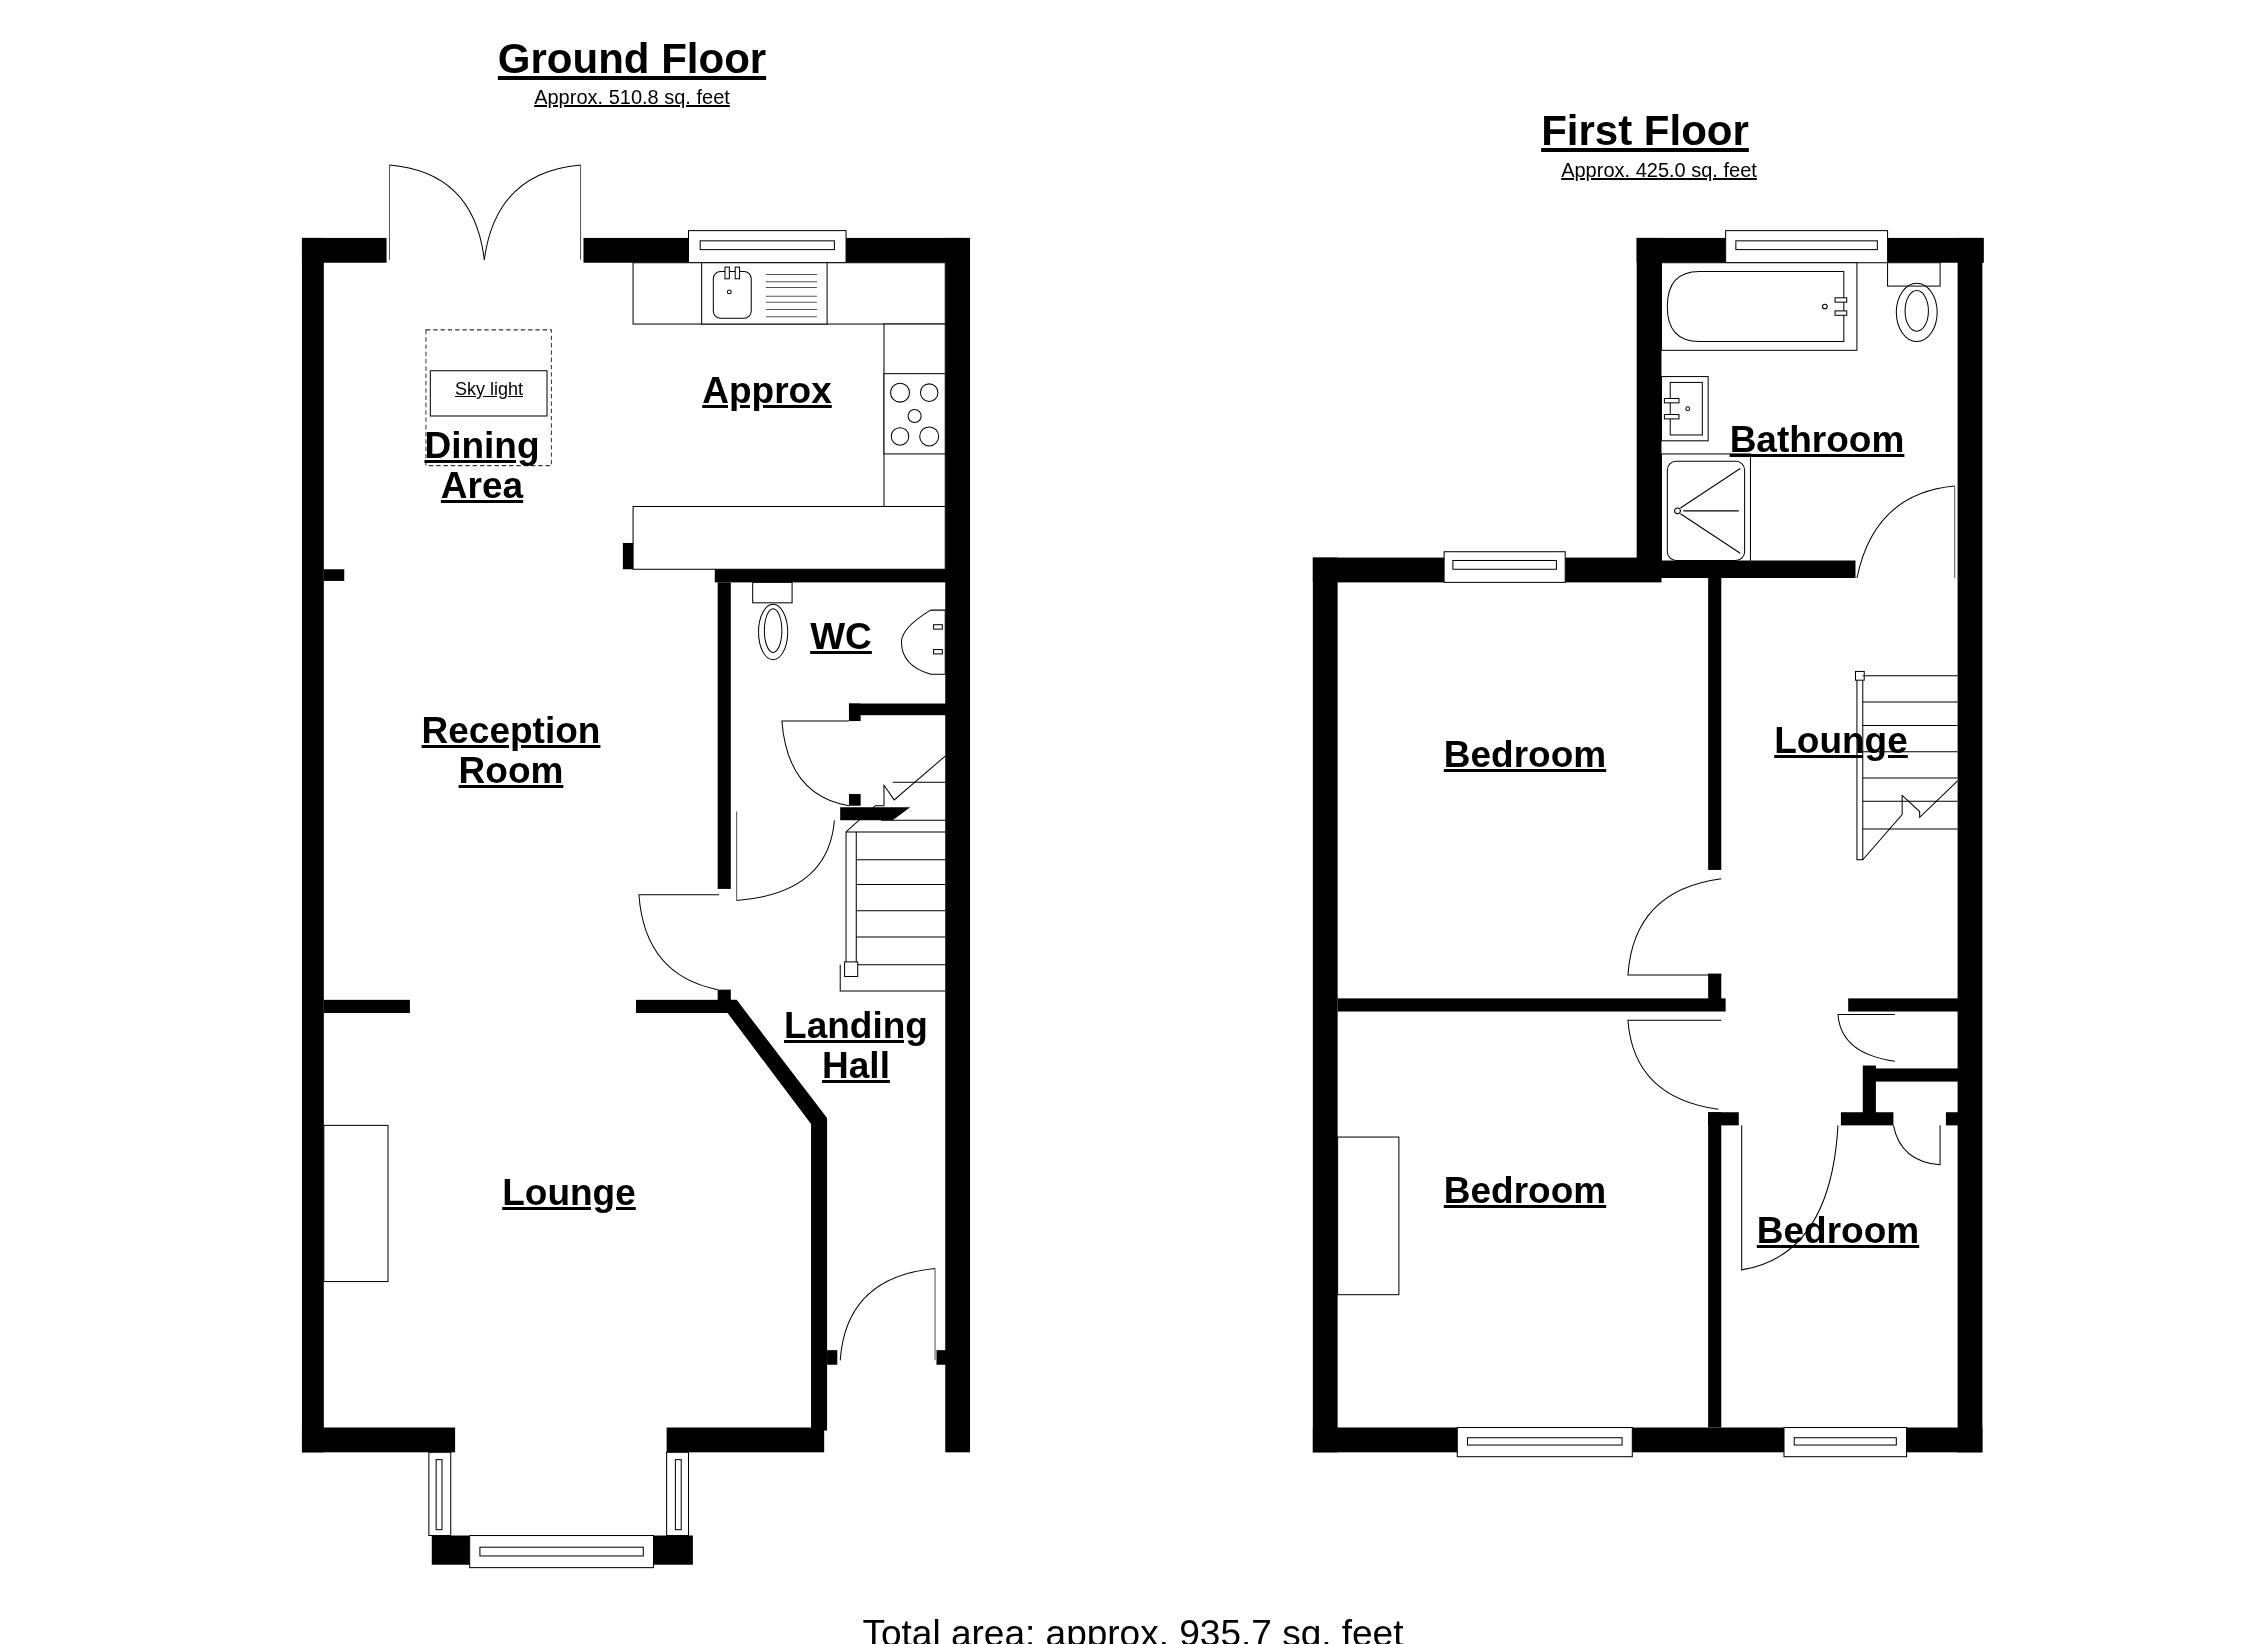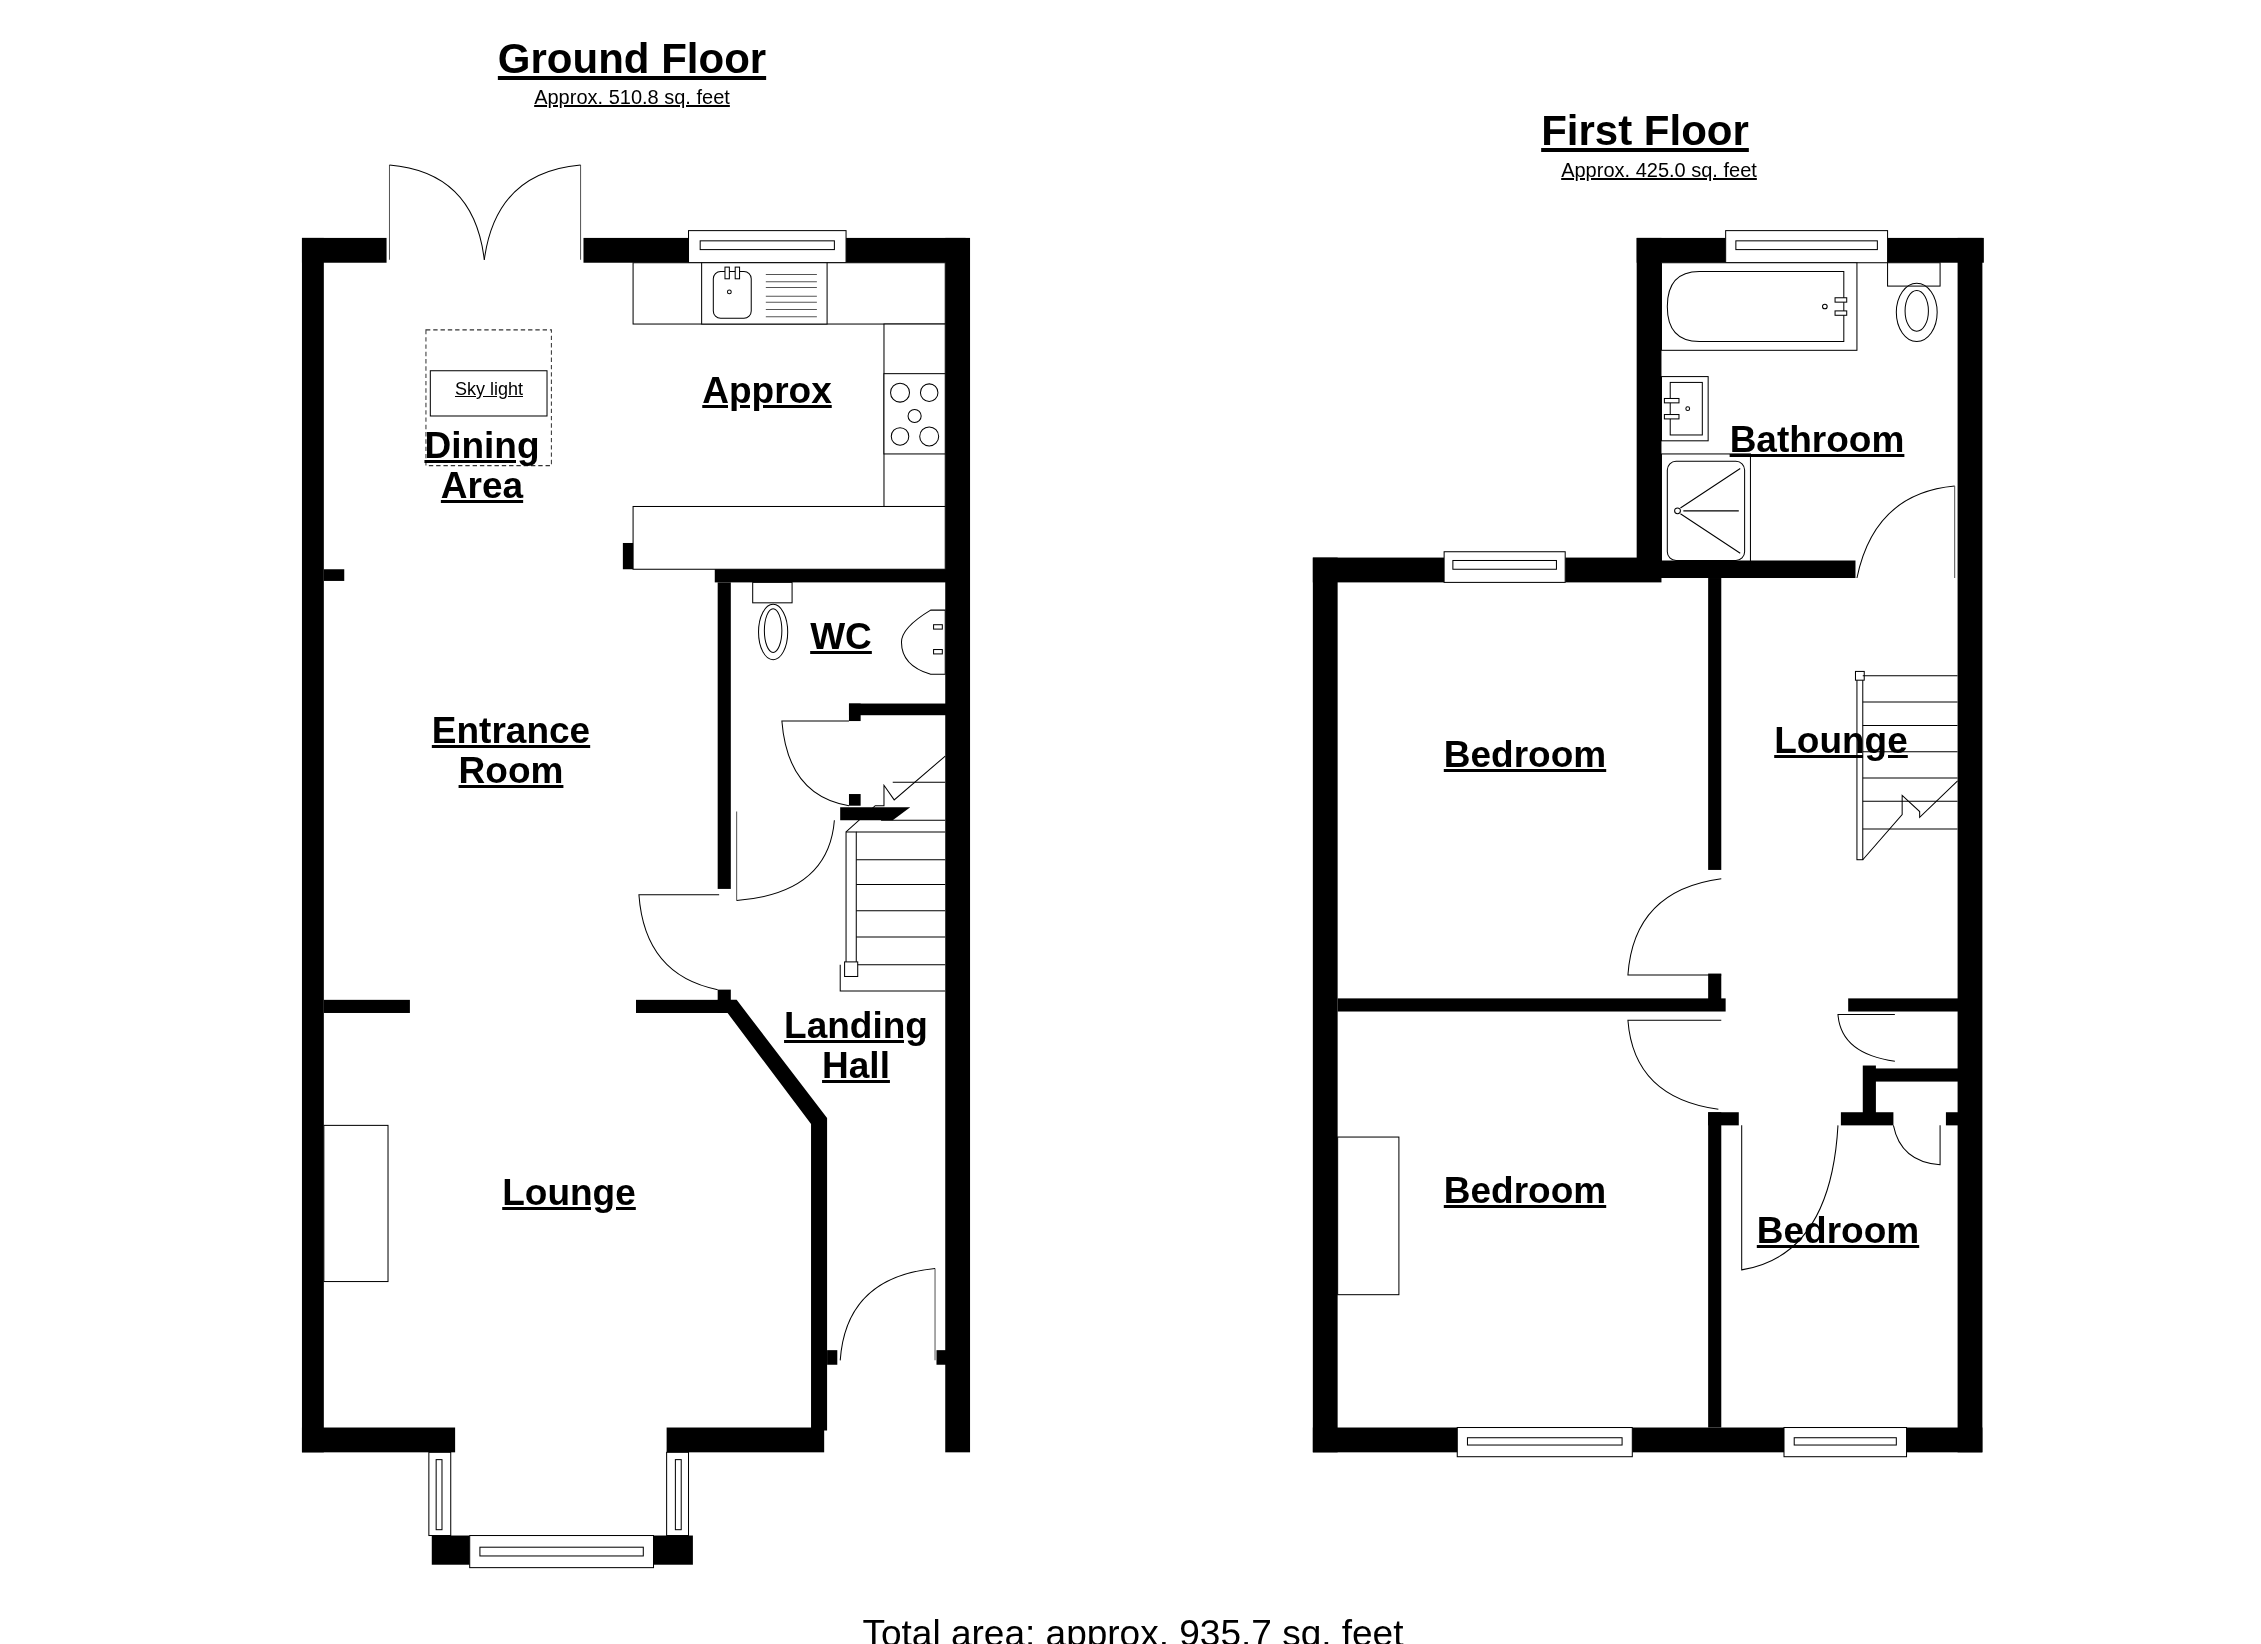--- a/index.html
+++ b/index.html
@@ -223,21 +223,21 @@
 <div class="txt floor-sub" style="left:1647px; top:160px;margin-left:12px;">Approx. 425.0 sq. feet</div>
 
 <div class="txt sky" style="left:489px; top:380px;">Sky light</div>
 <div class="txt room" style="left:482px; top:426px;">
   <div>Dining</div>
   <div>Area</div>
 </div>
 <div class="txt room" style="left:767px; top:371px;">Approx</div>
 <div class="txt room" style="left:841px; top:617px;">WC</div>
 <div class="txt room" style="left:511px; top:711px;">
-  <div>Entrance</div>
+  <div>Reception</div>
   <div>Room</div>
 </div>
 <div class="txt room" style="left:856px; top:1006px;">
   <div>Landing</div>
   <div>Hall</div>
 </div>
 <div class="txt room" style="left:569px; top:1173px;">Lounge</div>
 
 <div class="txt room" style="left:1817px; top:377px;margin-top:43px;">Bathroom</div>
 <div class="txt room" style="left:1841px; top:721px;">Lounge</div>

